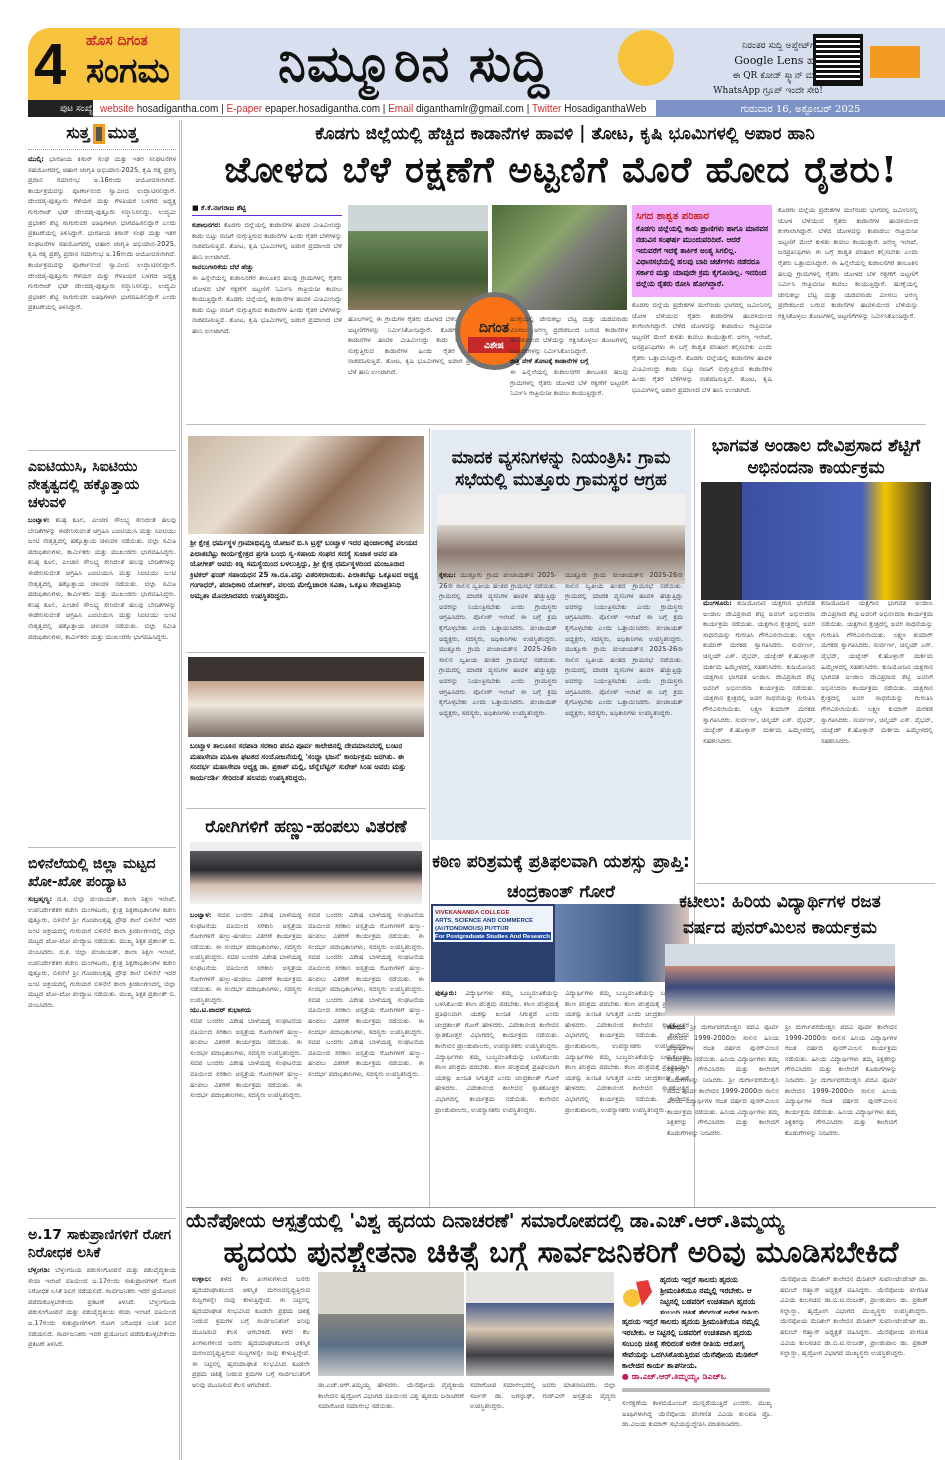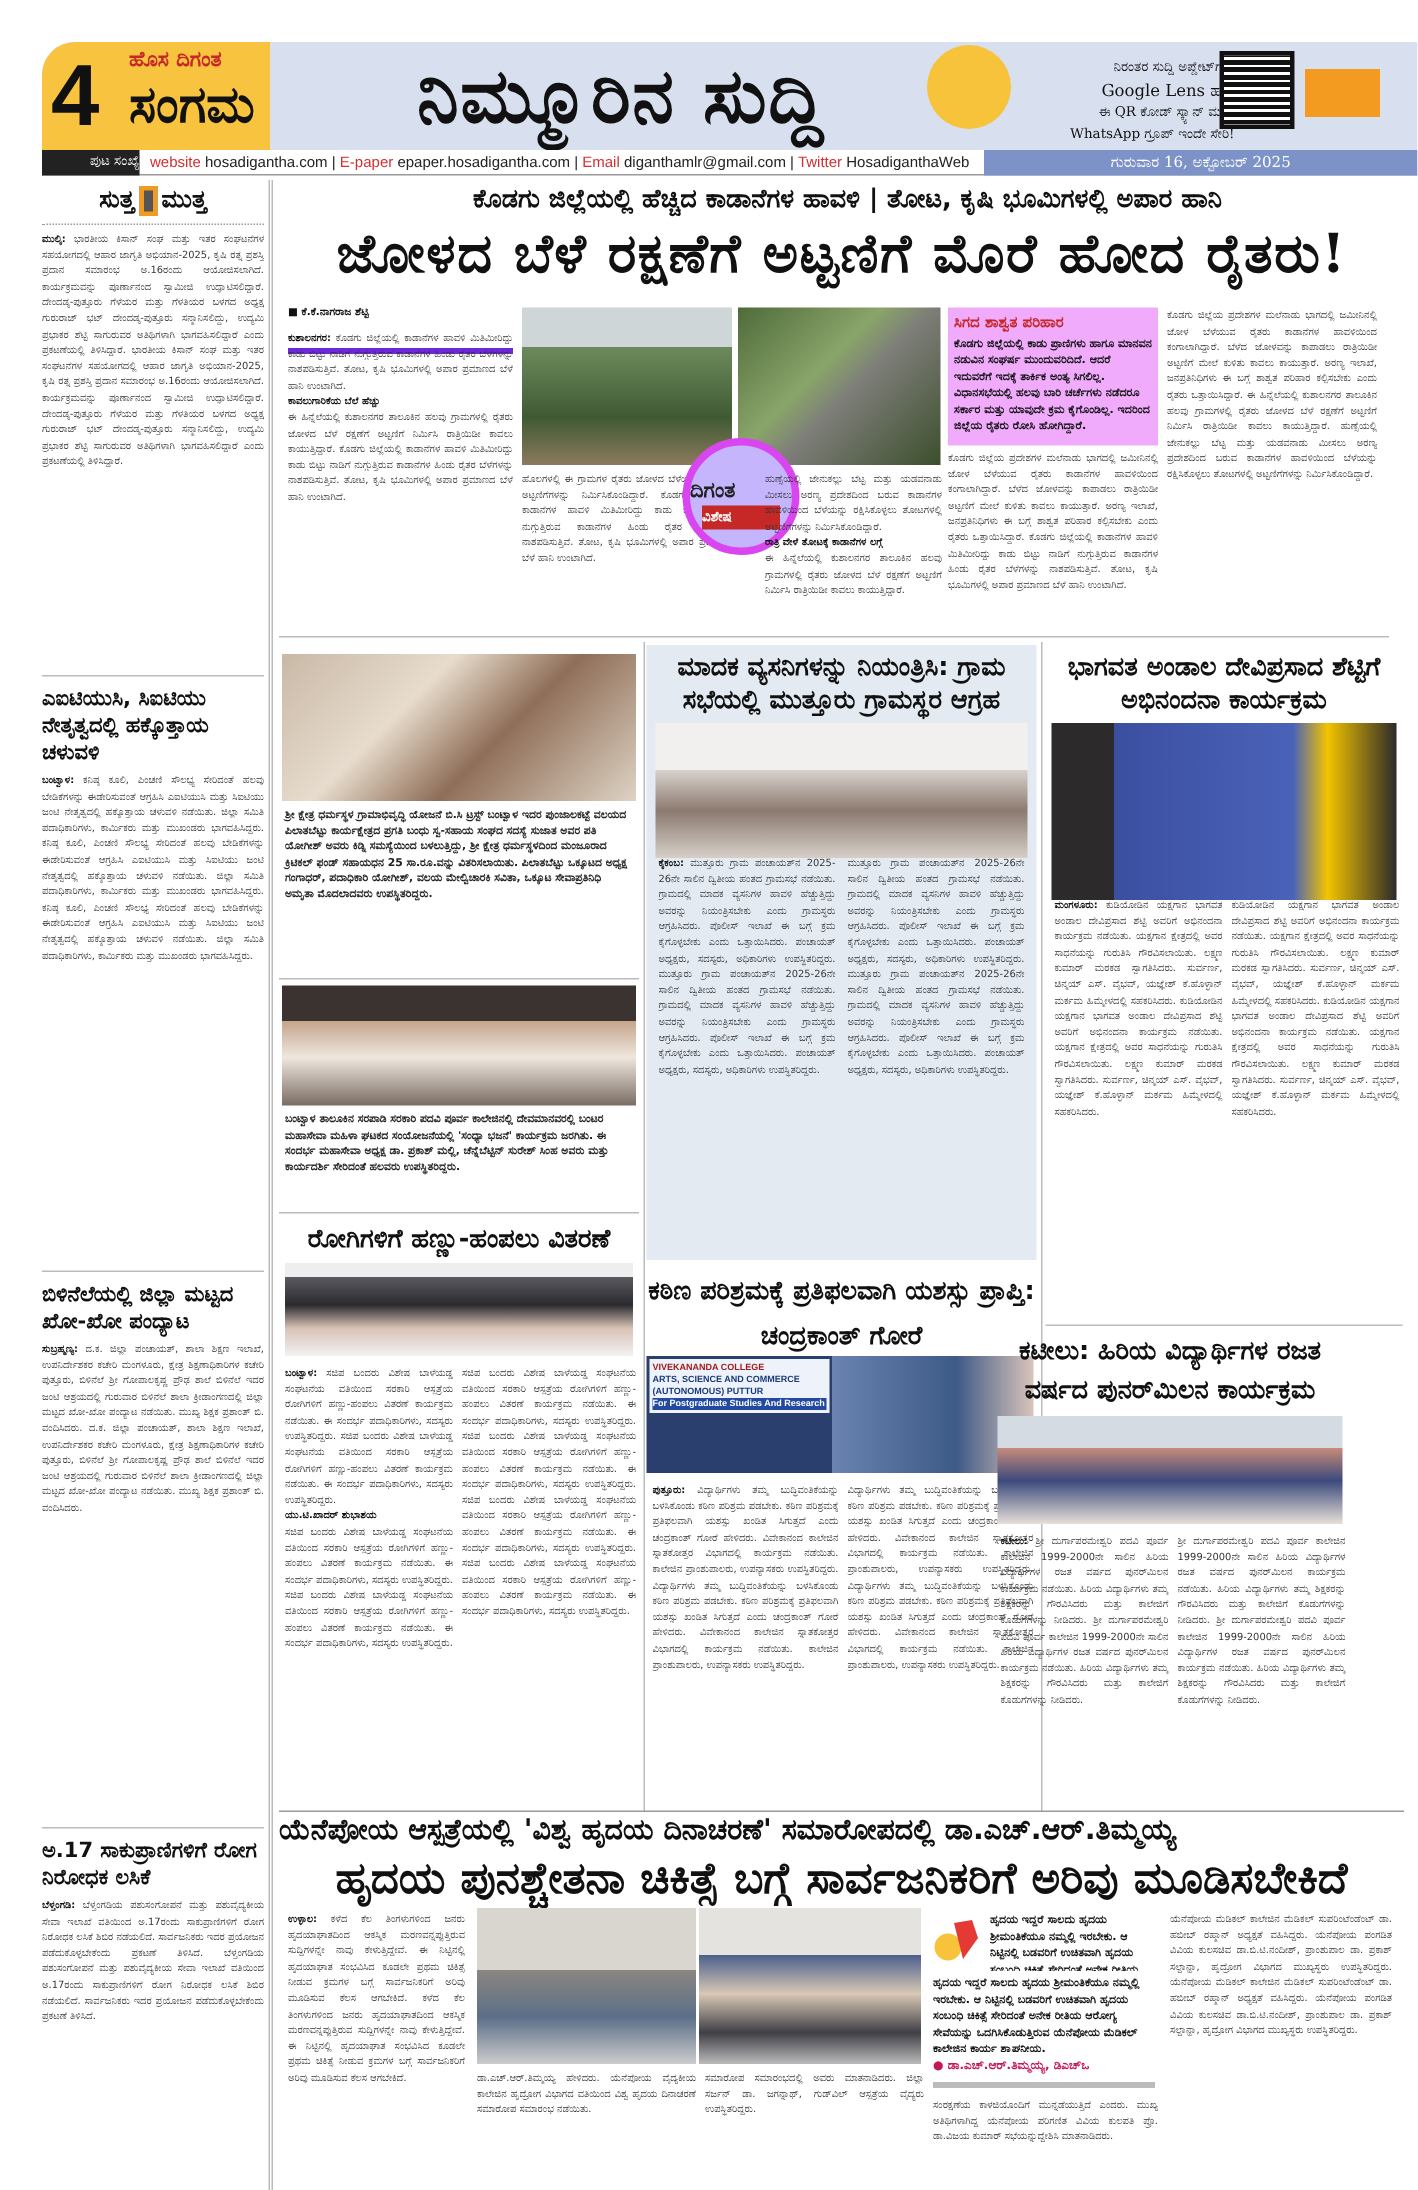--- a/index.html
+++ b/index.html
@@ -26,33 +26,33 @@
 .vline{background:#bbb;width:1px}
 .left-col{left:28px;top:120px;width:148px}
 .h-left{font:bold 14px "DejaVu Sans",sans-serif;line-height:18px;color:#111}
 .body-txt{font:6.6px "DejaVu Sans",sans-serif;line-height:10.6px;color:#333;text-align:justify}
 .body-txt b{color:#111}
 .sutta{font:bold 16px "DejaVu Sans",sans-serif;text-align:center;line-height:26px}
 .sutta-icon{display:inline-block;width:12px;height:20px;border:3px solid #f39a21;vertical-align:middle;margin:0 3px;background:#555}
 .dots{border-bottom:1px dotted #999;height:4px;margin-bottom:4px}
 .kicker{font:bold 17px "DejaVu Sans",sans-serif;line-height:26px}
 .headline-big{font:bold 36px "DejaVu Serif",serif;line-height:46px;letter-spacing:1px}
-.byline{font:bold 7px "DejaVu Sans",sans-serif;border-bottom:4px solid #6d28d9;padding-bottom:20px;width:150px}
+.byline{font:bold 7px "DejaVu Sans",sans-serif;border-bottom:1px solid #6d28d9;padding-bottom:3px;width:150px}
 .photo{background:linear-gradient(135deg,#7a8a6e,#a9b78f 40%,#4d5e40 70%,#8d9a76)}
 .photo.in{background:linear-gradient(135deg,#c9b8a6,#e7dccd 35%,#8f6e58 60%,#ded3c4)}
 .photo.grp{background:linear-gradient(180deg,#3a3330 0 30%,#c6a58d 30%,#efe7de 60%,#7a6c63)}
 .photo.blue{background:linear-gradient(135deg,#2d4f8e,#4e79c3 40%,#222 70%,#b88)}
 .photo.hall{background:linear-gradient(180deg,#d7d8d5 0 40%,#4a4a52 40%,#b0a6a0 75%,#e0ddd8)}
 .box-tan{background:#f0abfc}
 .box-red{color:#c62828;font:bold 10px "DejaVu Sans",sans-serif;line-height:14px}
 .box-body{font:bold 7.4px "DejaVu Sans",sans-serif;line-height:11px;color:#111}
 .shade{background:#e4eaf2}
 .h-mid{font:bold 17px "DejaVu Sans",sans-serif;line-height:22px;text-align:center}
 .caption{font:bold 7.2px "DejaVu Sans",sans-serif;line-height:10.6px;color:#222}
-.badge-round{width:78px;height:78px;border-radius:50%;background:#c4b5fd;border:5px solid #d946ef;text-align:left;font:bold 14px "DejaVu Sans",sans-serif;color:#222;padding-top:22px;line-height:16px}
+.badge-round{width:78px;height:78px;border-radius:50%;background:#f97316;border:5px solid #737373;text-align:center;font:bold 14px "DejaVu Sans",sans-serif;color:#222;padding-top:22px;line-height:16px}
 .badge-round .sub{display:block;background:#c62828;color:#fff;font-size:9px;margin:2px 8px 0}
 .hr{height:1px;background:#bbb}
 .quote-mark{width:34px;height:30px;position:absolute}
 </style>
 </head>
 <body>
 
 <div class="abs mast">
   <div class="abs mast-yellow"></div>
   <div class="abs pageno">4</div>
@@ -151,21 +151,21 @@
 </div>
 <div class="abs hr" style="left:186px;top:808px;width:240px"></div>
 <div class="abs h-mid" style="left:186px;top:815px;width:240px">ರೋಗಿಗಳಿಗೆ ಹಣ್ಣು-ಹಂಪಲು ವಿತರಣೆ</div>
 <div class="abs photo hall" style="left:190px;top:842px;width:232px;height:62px;background:linear-gradient(180deg,#eee 0 15%,#5b5a60 15%,#2a2a2f 45%,#d8c2b5 70%,#f2f2f2)"></div>
 <div class="abs body-txt" style="left:190px;top:910px;width:112px;height:295px;overflow:hidden"><b>ಬಂಟ್ವಾಳ:</b> <span>ಸಜಿಪ ಬಂದರು ವಿಶೇಷ ಬಾಳೆಯಡ್ಡ ಸಂಘಟನೆಯ ವತಿಯಿಂದ ಸರಕಾರಿ ಆಸ್ಪತ್ರೆಯ ರೋಗಿಗಳಿಗೆ ಹಣ್ಣು-ಹಂಪಲು ವಿತರಣೆ ಕಾರ್ಯಕ್ರಮ ನಡೆಯಿತು. ಈ ಸಂದರ್ಭ ಪದಾಧಿಕಾರಿಗಳು, ಸದಸ್ಯರು ಉಪಸ್ಥಿತರಿದ್ದರು.</span> <span>ಸಜಿಪ ಬಂದರು ವಿಶೇಷ ಬಾಳೆಯಡ್ಡ ಸಂಘಟನೆಯ ವತಿಯಿಂದ ಸರಕಾರಿ ಆಸ್ಪತ್ರೆಯ ರೋಗಿಗಳಿಗೆ ಹಣ್ಣು-ಹಂಪಲು ವಿತರಣೆ ಕಾರ್ಯಕ್ರಮ ನಡೆಯಿತು. ಈ ಸಂದರ್ಭ ಪದಾಧಿಕಾರಿಗಳು, ಸದಸ್ಯರು ಉಪಸ್ಥಿತರಿದ್ದರು.</span> <div style="font-weight:bold;color:#111">ಯು.ಟಿ.ಖಾದರ್ ಶುಭಾಶಯ</div> <span>ಸಜಿಪ ಬಂದರು ವಿಶೇಷ ಬಾಳೆಯಡ್ಡ ಸಂಘಟನೆಯ ವತಿಯಿಂದ ಸರಕಾರಿ ಆಸ್ಪತ್ರೆಯ ರೋಗಿಗಳಿಗೆ ಹಣ್ಣು-ಹಂಪಲು ವಿತರಣೆ ಕಾರ್ಯಕ್ರಮ ನಡೆಯಿತು. ಈ ಸಂದರ್ಭ ಪದಾಧಿಕಾರಿಗಳು, ಸದಸ್ಯರು ಉಪಸ್ಥಿತರಿದ್ದರು.</span> <span>ಸಜಿಪ ಬಂದರು ವಿಶೇಷ ಬಾಳೆಯಡ್ಡ ಸಂಘಟನೆಯ ವತಿಯಿಂದ ಸರಕಾರಿ ಆಸ್ಪತ್ರೆಯ ರೋಗಿಗಳಿಗೆ ಹಣ್ಣು-ಹಂಪಲು ವಿತರಣೆ ಕಾರ್ಯಕ್ರಮ ನಡೆಯಿತು. ಈ ಸಂದರ್ಭ ಪದಾಧಿಕಾರಿಗಳು, ಸದಸ್ಯರು ಉಪಸ್ಥಿತರಿದ್ದರು.</span></div>
 <div class="abs body-txt" style="left:308px;top:910px;width:116px;height:295px;overflow:hidden"><span>ಸಜಿಪ ಬಂದರು ವಿಶೇಷ ಬಾಳೆಯಡ್ಡ ಸಂಘಟನೆಯ ವತಿಯಿಂದ ಸರಕಾರಿ ಆಸ್ಪತ್ರೆಯ ರೋಗಿಗಳಿಗೆ ಹಣ್ಣು-ಹಂಪಲು ವಿತರಣೆ ಕಾರ್ಯಕ್ರಮ ನಡೆಯಿತು. ಈ ಸಂದರ್ಭ ಪದಾಧಿಕಾರಿಗಳು, ಸದಸ್ಯರು ಉಪಸ್ಥಿತರಿದ್ದರು.</span> <span>ಸಜಿಪ ಬಂದರು ವಿಶೇಷ ಬಾಳೆಯಡ್ಡ ಸಂಘಟನೆಯ ವತಿಯಿಂದ ಸರಕಾರಿ ಆಸ್ಪತ್ರೆಯ ರೋಗಿಗಳಿಗೆ ಹಣ್ಣು-ಹಂಪಲು ವಿತರಣೆ ಕಾರ್ಯಕ್ರಮ ನಡೆಯಿತು. ಈ ಸಂದರ್ಭ ಪದಾಧಿಕಾರಿಗಳು, ಸದಸ್ಯರು ಉಪಸ್ಥಿತರಿದ್ದರು.</span> <span>ಸಜಿಪ ಬಂದರು ವಿಶೇಷ ಬಾಳೆಯಡ್ಡ ಸಂಘಟನೆಯ ವತಿಯಿಂದ ಸರಕಾರಿ ಆಸ್ಪತ್ರೆಯ ರೋಗಿಗಳಿಗೆ ಹಣ್ಣು-ಹಂಪಲು ವಿತರಣೆ ಕಾರ್ಯಕ್ರಮ ನಡೆಯಿತು. ಈ ಸಂದರ್ಭ ಪದಾಧಿಕಾರಿಗಳು, ಸದಸ್ಯರು ಉಪಸ್ಥಿತರಿದ್ದರು.</span> <span>ಸಜಿಪ ಬಂದರು ವಿಶೇಷ ಬಾಳೆಯಡ್ಡ ಸಂಘಟನೆಯ ವತಿಯಿಂದ ಸರಕಾರಿ ಆಸ್ಪತ್ರೆಯ ರೋಗಿಗಳಿಗೆ ಹಣ್ಣು-ಹಂಪಲು ವಿತರಣೆ ಕಾರ್ಯಕ್ರಮ ನಡೆಯಿತು. ಈ ಸಂದರ್ಭ ಪದಾಧಿಕಾರಿಗಳು, ಸದಸ್ಯರು ಉಪಸ್ಥಿತರಿದ್ದರು.</span></div>
 
 <div class="abs vline" style="left:429px;top:428px;height:780px"></div>
 
 <div class="abs shade" style="left:431px;top:430px;width:260px;height:410px">
-  <div class="h-mid" style="padding-top:4px">ಮಾದಕ ವ್ಯಸನಿಗಳನ್ನು ನಿಯಂತ್ರಿಸಿ: ಗ್ರಾಮ ಸಭೆಯಲ್ಲಿ ಮುತ್ತೂರು ಗ್ರಾಮಸ್ಥರ ಆಗ್ರಹ</div>
+  <div class="h-mid" style="padding-top:16px">ಮಾದಕ ವ್ಯಸನಿಗಳನ್ನು ನಿಯಂತ್ರಿಸಿ: ಗ್ರಾಮ ಸಭೆಯಲ್ಲಿ ಮುತ್ತೂರು ಗ್ರಾಮಸ್ಥರ ಆಗ್ರಹ</div>
   <div class="photo grp" style="margin:4px 6px;height:90px;background:linear-gradient(180deg,#f2f0ee 0 35%,#d8d2cc 35%,#8b7a70 65%,#d6cfc8)"></div>
   <div class="body-txt" style="position:absolute;left:8px;top:140px;width:118px;height:262px;overflow:hidden"><b>ಕೈಕಂಬ:</b> <span>ಮುತ್ತೂರು ಗ್ರಾಮ ಪಂಚಾಯತ್‌ನ 2025-26ನೇ ಸಾಲಿನ ದ್ವಿತೀಯ ಹಂತದ ಗ್ರಾಮಸಭೆ ನಡೆಯಿತು. ಗ್ರಾಮದಲ್ಲಿ ಮಾದಕ ವ್ಯಸನಿಗಳ ಹಾವಳಿ ಹೆಚ್ಚುತ್ತಿದ್ದು ಅವರನ್ನು ನಿಯಂತ್ರಿಸಬೇಕು ಎಂದು ಗ್ರಾಮಸ್ಥರು ಆಗ್ರಹಿಸಿದರು. ಪೊಲೀಸ್ ಇಲಾಖೆ ಈ ಬಗ್ಗೆ ಕ್ರಮ ಕೈಗೊಳ್ಳಬೇಕು ಎಂದು ಒತ್ತಾಯಿಸಿದರು. ಪಂಚಾಯತ್ ಅಧ್ಯಕ್ಷರು, ಸದಸ್ಯರು, ಅಧಿಕಾರಿಗಳು ಉಪಸ್ಥಿತರಿದ್ದರು.</span> <span>ಮುತ್ತೂರು ಗ್ರಾಮ ಪಂಚಾಯತ್‌ನ 2025-26ನೇ ಸಾಲಿನ ದ್ವಿತೀಯ ಹಂತದ ಗ್ರಾಮಸಭೆ ನಡೆಯಿತು. ಗ್ರಾಮದಲ್ಲಿ ಮಾದಕ ವ್ಯಸನಿಗಳ ಹಾವಳಿ ಹೆಚ್ಚುತ್ತಿದ್ದು ಅವರನ್ನು ನಿಯಂತ್ರಿಸಬೇಕು ಎಂದು ಗ್ರಾಮಸ್ಥರು ಆಗ್ರಹಿಸಿದರು. ಪೊಲೀಸ್ ಇಲಾಖೆ ಈ ಬಗ್ಗೆ ಕ್ರಮ ಕೈಗೊಳ್ಳಬೇಕು ಎಂದು ಒತ್ತಾಯಿಸಿದರು. ಪಂಚಾಯತ್ ಅಧ್ಯಕ್ಷರು, ಸದಸ್ಯರು, ಅಧಿಕಾರಿಗಳು ಉಪಸ್ಥಿತರಿದ್ದರು.</span></div>
   <div class="body-txt" style="position:absolute;left:134px;top:140px;width:118px;height:262px;overflow:hidden"><span>ಮುತ್ತೂರು ಗ್ರಾಮ ಪಂಚಾಯತ್‌ನ 2025-26ನೇ ಸಾಲಿನ ದ್ವಿತೀಯ ಹಂತದ ಗ್ರಾಮಸಭೆ ನಡೆಯಿತು. ಗ್ರಾಮದಲ್ಲಿ ಮಾದಕ ವ್ಯಸನಿಗಳ ಹಾವಳಿ ಹೆಚ್ಚುತ್ತಿದ್ದು ಅವರನ್ನು ನಿಯಂತ್ರಿಸಬೇಕು ಎಂದು ಗ್ರಾಮಸ್ಥರು ಆಗ್ರಹಿಸಿದರು. ಪೊಲೀಸ್ ಇಲಾಖೆ ಈ ಬಗ್ಗೆ ಕ್ರಮ ಕೈಗೊಳ್ಳಬೇಕು ಎಂದು ಒತ್ತಾಯಿಸಿದರು. ಪಂಚಾಯತ್ ಅಧ್ಯಕ್ಷರು, ಸದಸ್ಯರು, ಅಧಿಕಾರಿಗಳು ಉಪಸ್ಥಿತರಿದ್ದರು.</span> <span>ಮುತ್ತೂರು ಗ್ರಾಮ ಪಂಚಾಯತ್‌ನ 2025-26ನೇ ಸಾಲಿನ ದ್ವಿತೀಯ ಹಂತದ ಗ್ರಾಮಸಭೆ ನಡೆಯಿತು. ಗ್ರಾಮದಲ್ಲಿ ಮಾದಕ ವ್ಯಸನಿಗಳ ಹಾವಳಿ ಹೆಚ್ಚುತ್ತಿದ್ದು ಅವರನ್ನು ನಿಯಂತ್ರಿಸಬೇಕು ಎಂದು ಗ್ರಾಮಸ್ಥರು ಆಗ್ರಹಿಸಿದರು. ಪೊಲೀಸ್ ಇಲಾಖೆ ಈ ಬಗ್ಗೆ ಕ್ರಮ ಕೈಗೊಳ್ಳಬೇಕು ಎಂದು ಒತ್ತಾಯಿಸಿದರು. ಪಂಚಾಯತ್ ಅಧ್ಯಕ್ಷರು, ಸದಸ್ಯರು, ಅಧಿಕಾರಿಗಳು ಉಪಸ್ಥಿತರಿದ್ದರು.</span></div>
 </div>
 <div class="abs" style="left:431px;top:842px;width:260px;height:370px">
   <div class="h-mid" style="padding-top:4px;line-height:30px">ಕಠಿಣ ಪರಿಶ್ರಮಕ್ಕೆ ಪ್ರತಿಫಲವಾಗಿ ಯಶಸ್ಸು ಪ್ರಾಪ್ತಿ: ಚಂದ್ರಕಾಂತ್ ಗೋರೆ</div>
   <div class="photo blue" style="position:absolute;left:0;top:62px;width:258px;height:78px;background:linear-gradient(90deg,#2b3f6e 0 48%,#6a83b0 48%,#3e5a86 80%,#d9c4bb)"></div>
   <div style="position:absolute;left:2px;top:64px;width:120px;height:36px;background:#eef3fb;padding:2px;font:bold 6px 'Liberation Sans',sans-serif;color:#a01c1c;line-height:8px">
     <div>VIVEKANANDA COLLEGE</div>
     <div style="color:#1b3a7a">ARTS, SCIENCE AND COMMERCE</div>

